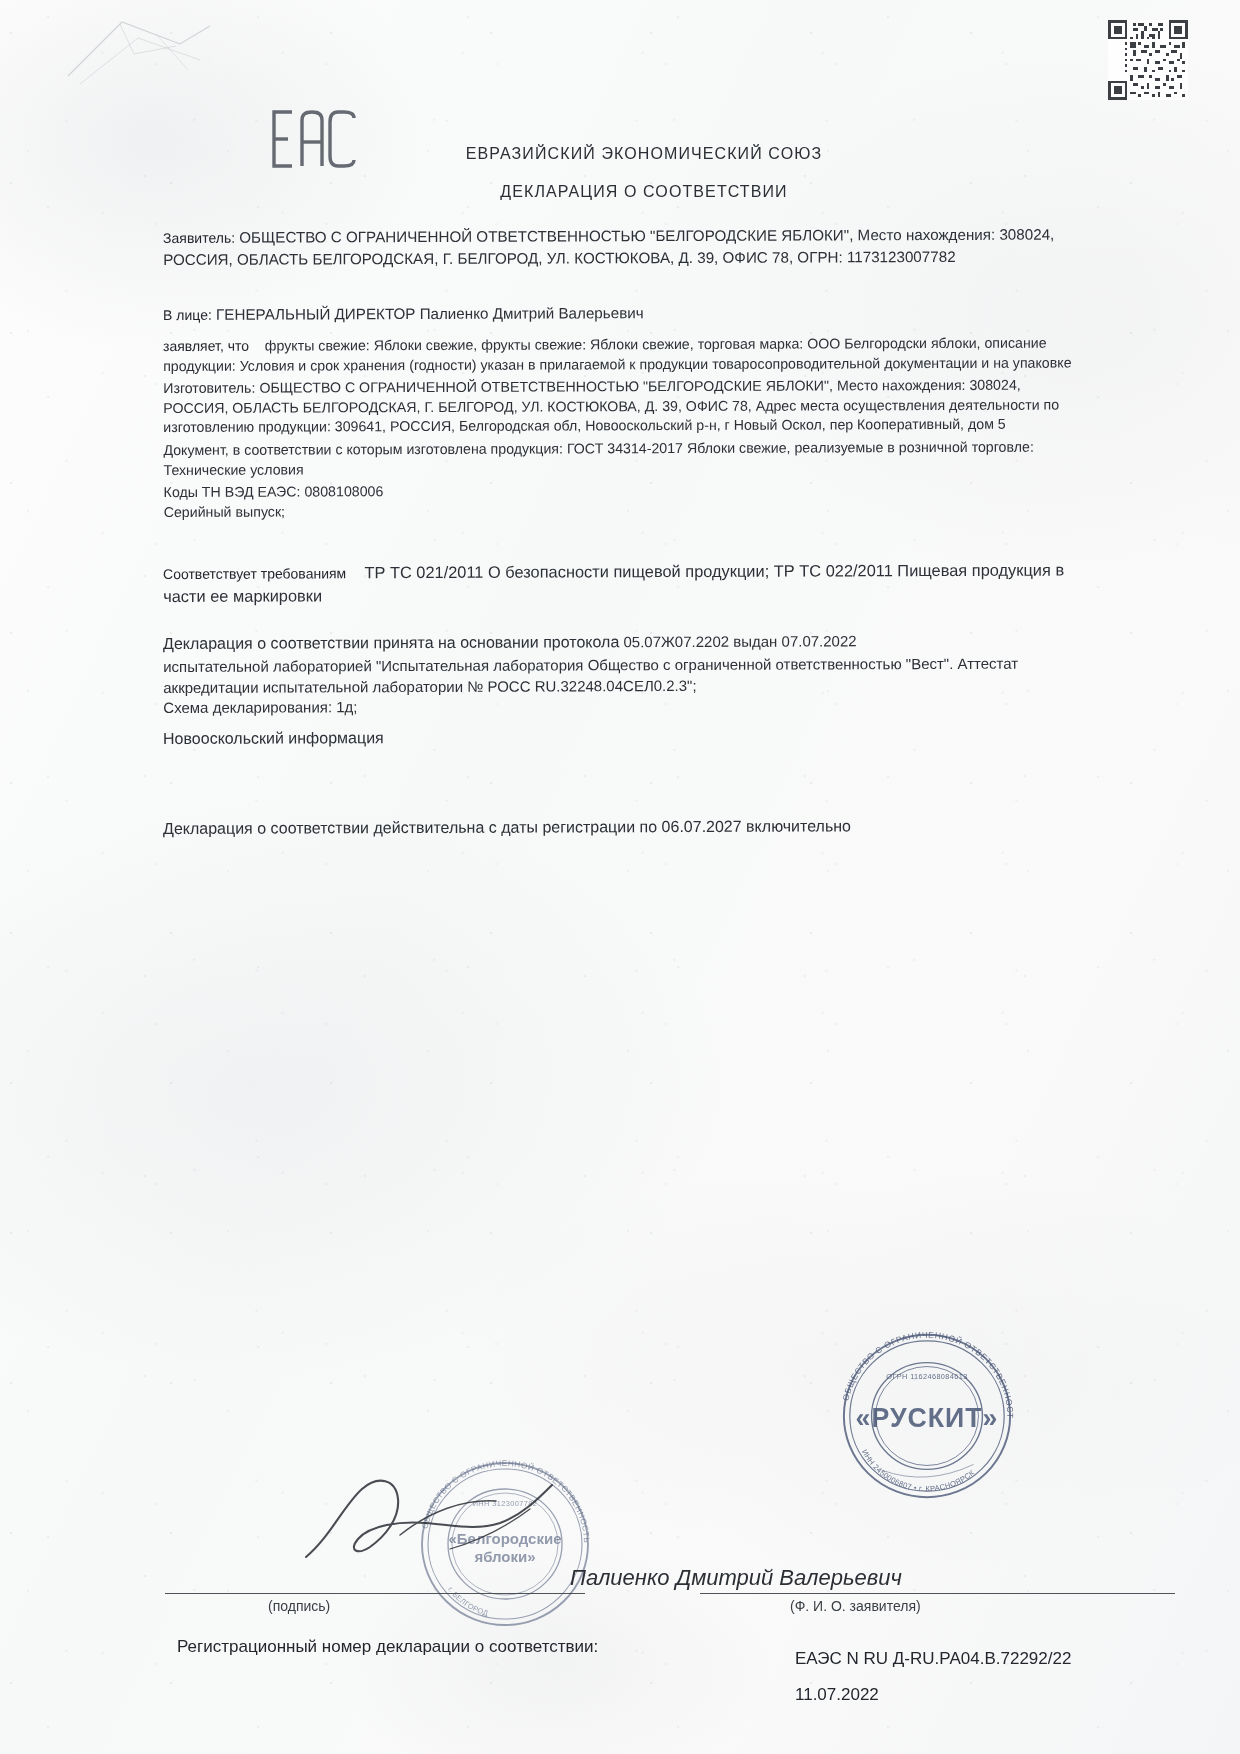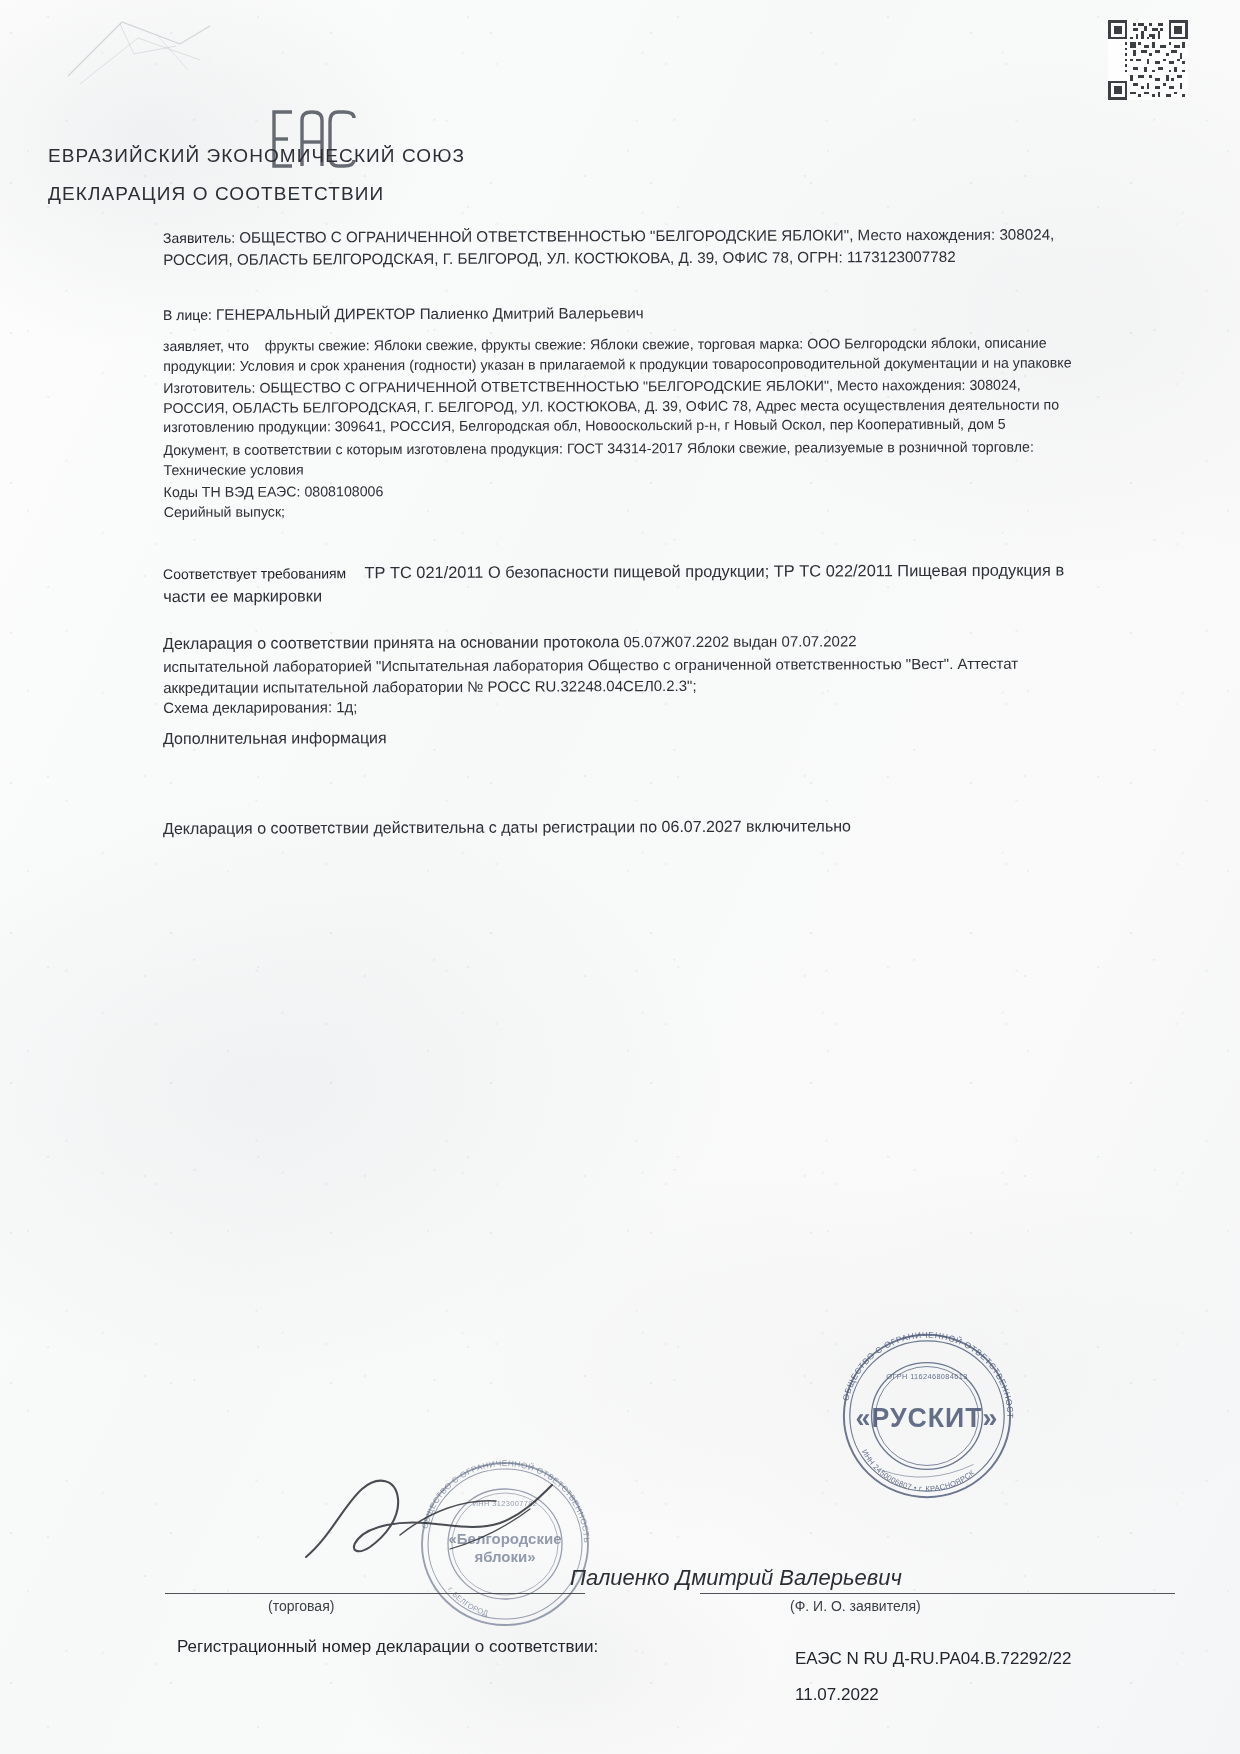--- a/index.html
+++ b/index.html
@@ -75,23 +75,24 @@
     width: 170px;
     height: 80px;
     opacity: .5;
     pointer-events: none;
   }
 
   
   .doc-title {
     position: absolute;
     left: 0; right: 0;
+    text-align: center;
     letter-spacing: 1.1px;
     color: #2b2f35;
-    font-size: 19px;
+    font-size: 16px;
     padding-left: 48px;
   }
   #title-union { top: 145px; }
   #title-decl  { top: 183px; }
 
   
   .block {
     position: absolute;
     left: 163px;
     width: 912px;
@@ -369,21 +370,21 @@
     <span>07.07.2022</span>
   </div>
   <div style="margin-top:2px;">испытательной лабораторией "Испытательная лаборатория Общество с ограниченной ответственностью "Вест". Аттестат аккредитации испытательной лаборатории № РОСС RU.32248.04СЕЛ0.2.3";</div>
   <div>
     <span>Схема декларирования:</span>
     <span>1д;</span>
   </div>
 </div>
 
 <div class="block b-addinfo skew">
-  <span>Дополнительная информация</span>
+  <span>Новооскольский информация</span>
   <span></span>
 </div>
 
 <div class="block b-validity skew">Декларация о соответствии действительна с даты регистрации по 06.07.2027 включительно</div>
 
 <svg class="stamp" id="stamp-ruskit" viewBox="0 0 210 190">
   <defs>
     <path id="ruskit-outer" d="M 105,178 m -85,-83 a 85,83 0 1,1 170,0 a 85,83 0 1,1 -170,0"></path>
     <path id="ruskit-top" d="M 24,95 a 81,79 0 0,1 162,0"></path>
     <path id="ruskit-bottom" d="M 32,100 a 73,71 0 0,0 146,0"></path>
@@ -436,20 +437,20 @@
 <svg id="signature" viewBox="0 0 290 120">
   <g fill="none" stroke="#2b2f35" stroke-width="2.1" stroke-linecap="round">
     <path d="M6 92 C 30 72, 44 40, 62 24 C 78 10, 96 14, 98 34 C 100 54, 84 72, 70 82 C 58 90, 48 86, 58 74 C 70 60, 100 56, 126 58 C 152 60, 176 66, 200 58 C 222 50, 238 34, 252 20"></path>
     <path d="M100 70 C 130 46, 164 34, 196 36" stroke-width="1.5"></path>
     <path d="M150 84 C 178 76, 206 62, 230 44" stroke-width="1.3"></path>
   </g>
 </svg>
 
 <div class="sig-line" id="sig-line-left"></div>
 <div class="sig-line" id="sig-line-right"></div>
-<div class="sig-caption" id="caption-signature">(торговая)</div>
+<div class="sig-caption" id="caption-signature">(подпись)</div>
 <div class="sig-caption" id="caption-fio">(Ф. И. О. заявителя)</div>
 <div class="sig-name">Палиенко Дмитрий Валерьевич</div>
 
 <div class="footer-label" id="label-regnum">Регистрационный номер декларации о соответствии:</div>
 <div class="footer-value" id="value-regnum">ЕАЭС N RU Д-RU.РА04.В.72292/22</div>
 <div class="footer-label" id="label-regdate">Дата регистрации декларации о соответствии:</div>
 <div class="footer-value" id="value-regdate">11.07.2022</div>
 
 </body></html>

